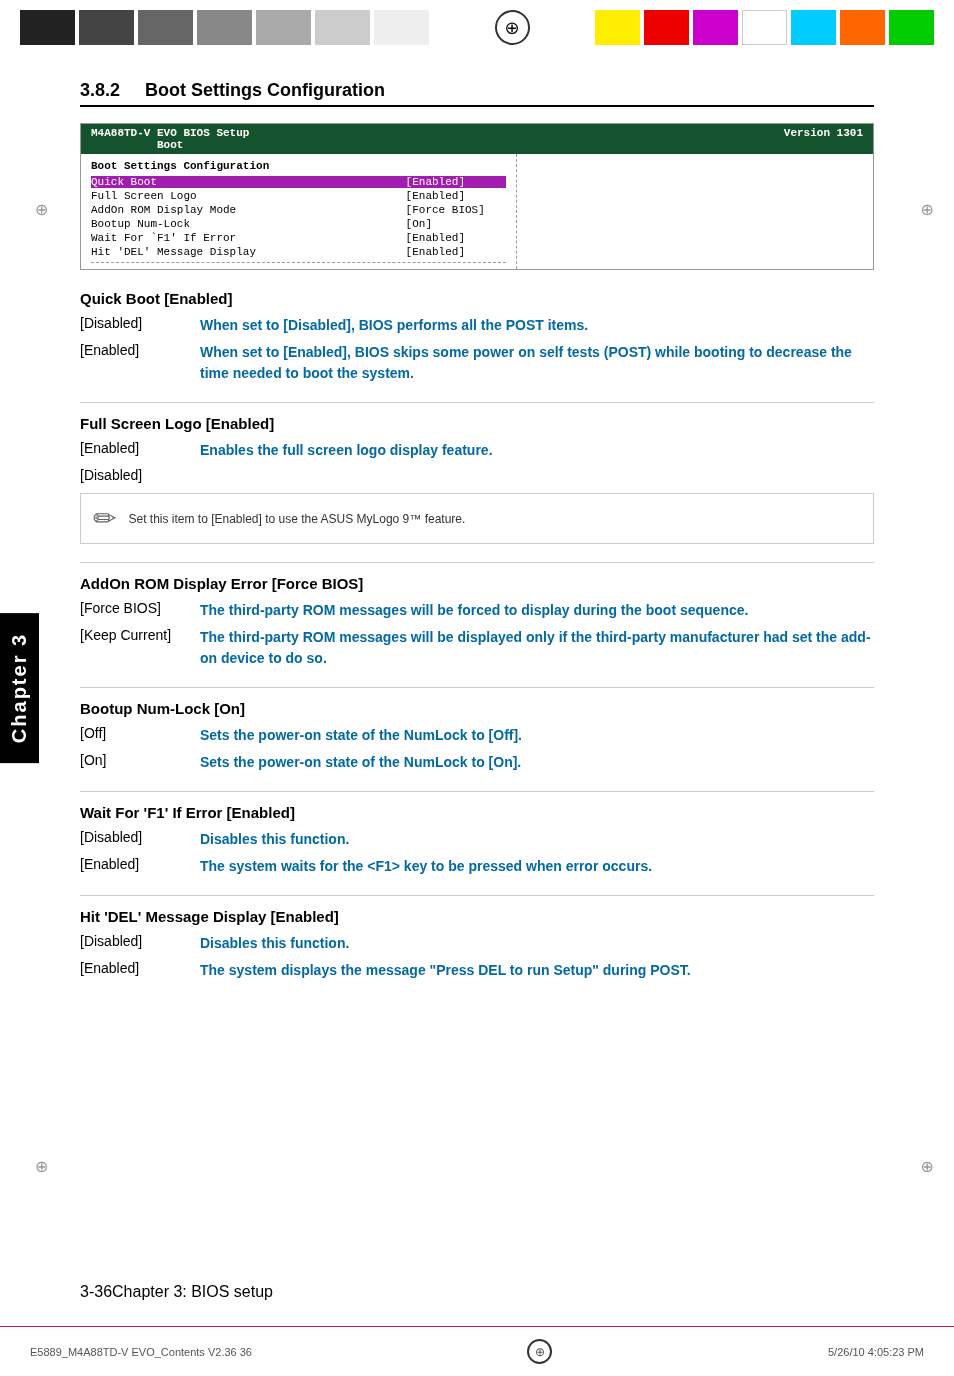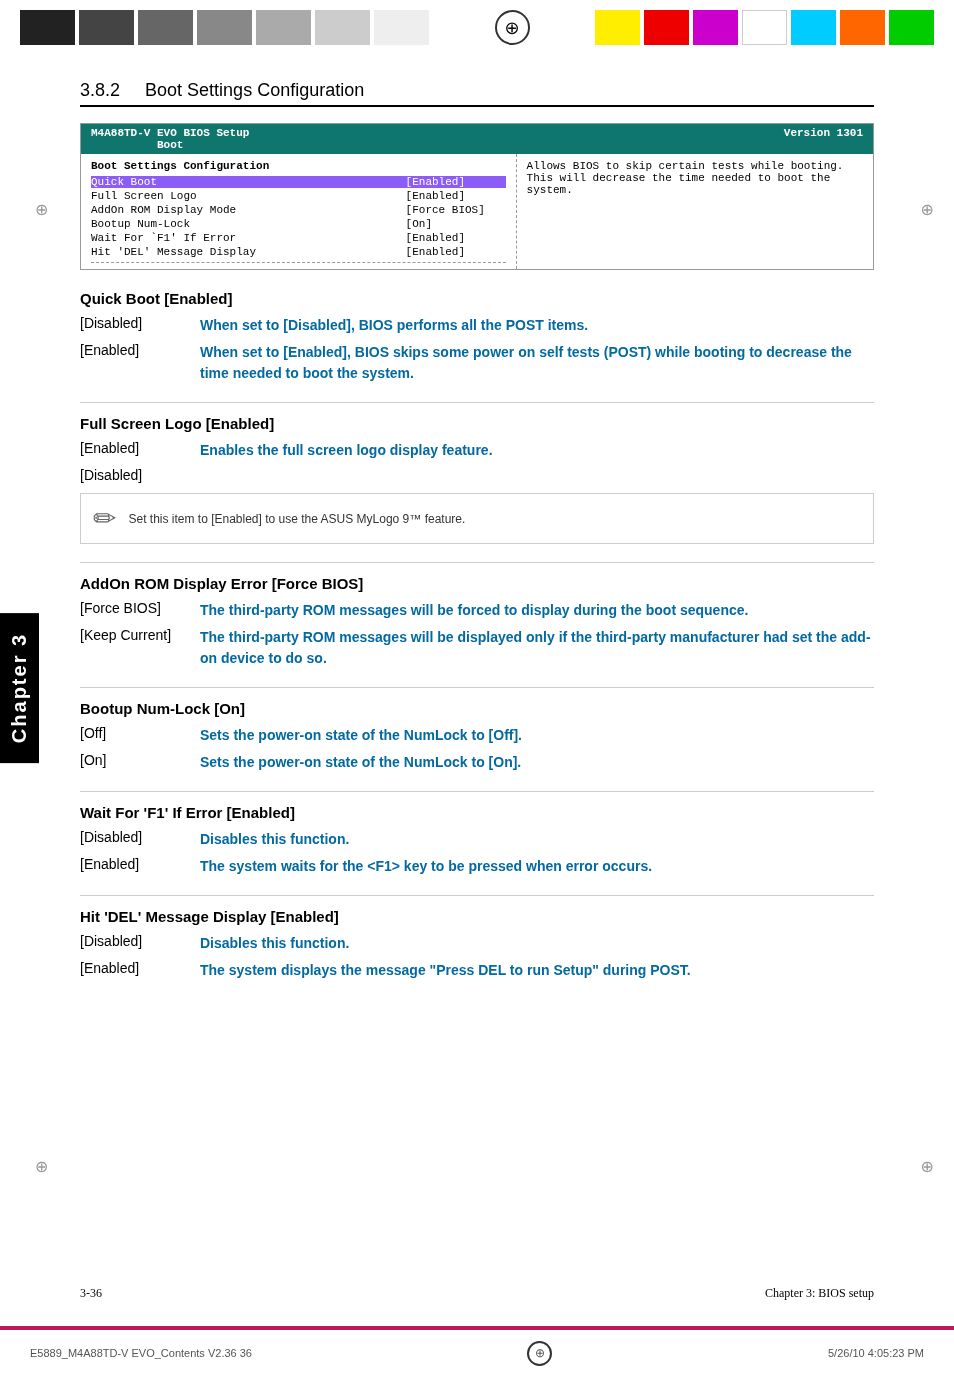--- a/index.html
+++ b/index.html
@@ -58,21 +58,21 @@
 
     
     .bottom-bar {
       position: absolute;
       bottom: 0; left: 0; right: 0;
       height: 50px;
       display: flex;
       align-items: center;
       justify-content: space-between;
       padding: 13px 30px;
-      border-top: 4px solid #be185d;
+      border-top: 1px solid #be185d;
       font-size: 11px;
       color: #555;
     }
     .bottom-compass {
       width: 25px;
       height: 25px;
       border: 2px solid #333;
       border-radius: 50%;
       display: flex;
       align-items: center;
@@ -97,38 +97,38 @@
     }
 
     
     .main-content {
       margin-top: 20px;
     }
 
     
     .section-title {
       font-size: 18px;
-      font-weight: normal;
+      font-weight: bold;
       margin-bottom: 16px;
       border-bottom: 2px solid #000;
       padding-bottom: 4px;
     }
     .section-number {
       margin-right: 20px;
     }
 
     
     .bios-box {
       border: 1px solid #999;
       margin-bottom: 20px;
       font-family: 'Courier New', monospace;
       font-size: 11px;
     }
     .bios-header {
-      background: #0f766e;
+      background: #14532d;
       color: #fff;
       display: flex;
       justify-content: space-between;
       padding: 3px 10px;
       font-weight: bold;
     }
     .bios-body {
       display: flex;
     }
     .bios-left {
@@ -144,21 +144,21 @@
     .bios-section-header {
       font-weight: bold;
       margin-bottom: 4px;
       color: #000;
     }
     .bios-row {
       display: flex;
       margin-bottom: 2px;
     }
     .bios-row.highlighted {
-      background: #8b5cf6;
+      background: #a21caf;
       color: #fff;
     }
     .bios-row-label {
       flex: 1;
       color: inherit;
     }
     .bios-row-value {
       color: inherit;
       min-width: 100px;
     }
@@ -290,23 +290,20 @@
         <div class="bios-row">
           <span class="bios-row-label">Wait For `F1' If Error</span>
           <span class="bios-row-value">[Enabled]</span>
         </div>
         <div class="bios-row">
           <span class="bios-row-label">Hit 'DEL' Message Display</span>
           <span class="bios-row-value">[Enabled]</span>
         </div>
         <div class="bios-bottom-border"></div>
       </div>
-      <div class="bios-right">
-        <span>Allows BIOS to skip certain tests while booting. This will decrease the time needed to boot the system.</span>
-      </div>
     </div>
   </div>
 
   <div class="content-section">
     <div class="subsection-title">Quick Boot [Enabled]</div>
     <div class="option-row">
       <span class="option-label">[Disabled]</span>
       <span class="option-desc">When set to [Disabled], BIOS performs all the POST items.</span>
     </div>
     <div class="option-row">
@@ -383,21 +380,21 @@
       <span class="option-desc">Disables this function.</span>
     </div>
     <div class="option-row">
       <span class="option-label">[Enabled]</span>
       <span class="option-desc">The system displays the message "Press DEL to run Setup" during POST.</span>
     </div>
   </div>
 
 </div>
 
-<div style="position:absolute; bottom:75px; left:80px; right:80px; display:flex; justify-content:space-between; font-size:12px;font-family:Liberation Serif, serif;">
+<div style="position:absolute; bottom:75px; left:80px; right:80px; display:flex; font-size:16px;">
   <span>3-36</span>
   <span>Chapter 3: BIOS setup</span>
 </div>
 
 <div class="bottom-bar">
   <span>E5889_M4A88TD-V EVO_Contents V2.36   36</span>
   <div class="bottom-compass">⊕</div>
   <span>5/26/10   4:05:23 PM</span>
 </div>
 

